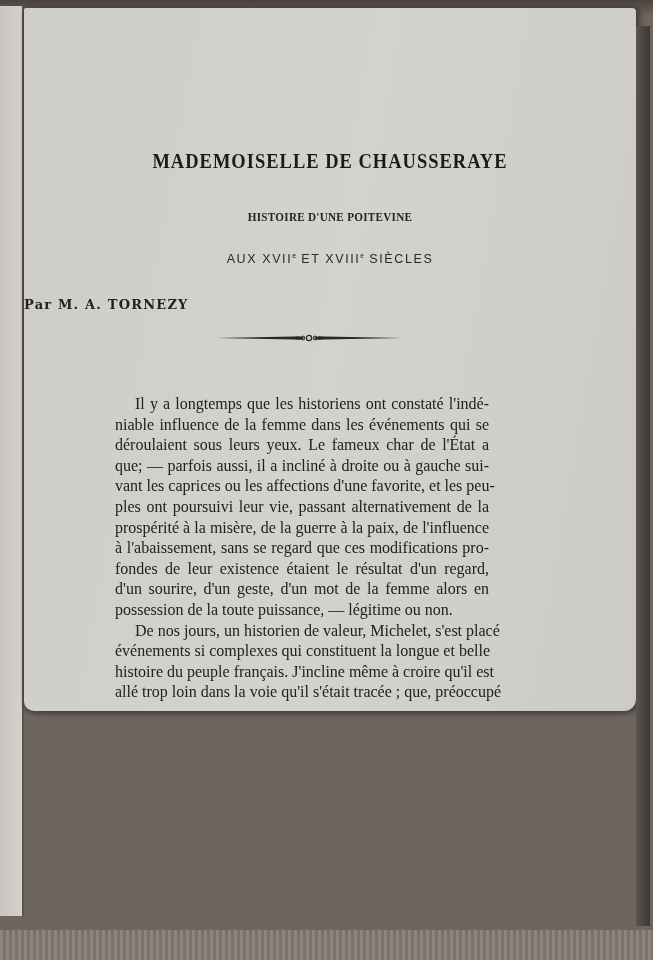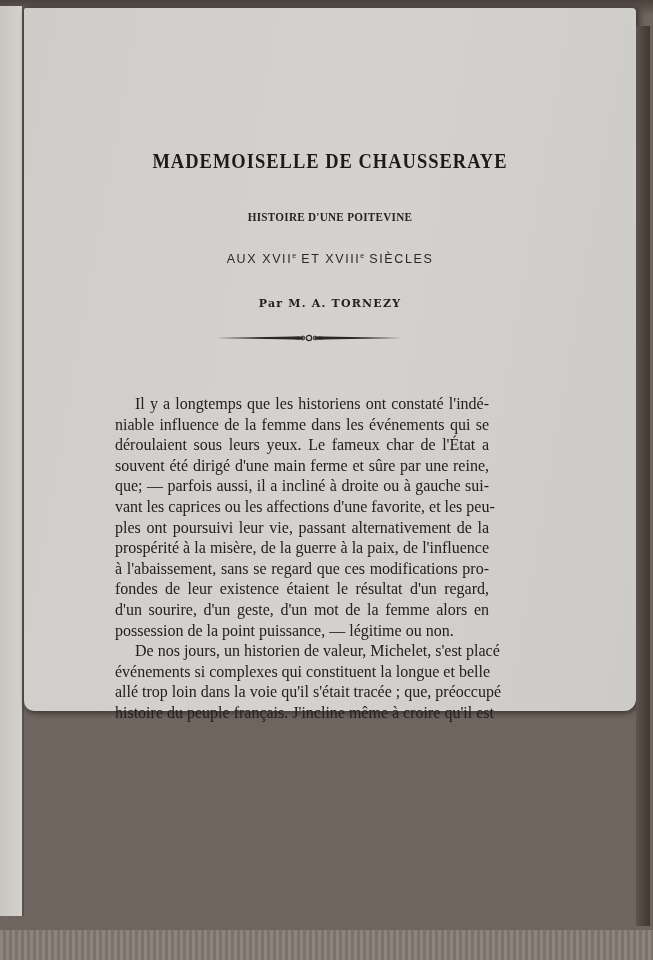--- a/index.html
+++ b/index.html
@@ -68,24 +68,24 @@
       letter-spacing: 1.6px;
       color: #2a2827;
     }
     .centuries sup {
       font-size: 7px;
       vertical-align: 5px;
       letter-spacing: 0;
     }
     .author {
       position: absolute; top: 289px; left: 0; width: 100%;
-      text-align: center;
+      text-align: left;
       font-family: "DejaVu Serif", serif;
       font-weight: bold;
-      font-size: 11px;
+      font-size: 13px;
       letter-spacing: 1.2px;
       color: #242221;
     }
     .ornament {
       position: absolute; top: 324px; left: 190px; width: 190px; height: 12px;
     }
     .body-text {
       position: absolute;
       left: 91px; top: 386px;
       width: 374px;
@@ -132,30 +132,29 @@
     <circle cx="101" cy="6" r="1.9" fill="none" stroke="#2a2726" stroke-width="1"></circle>
     <circle cx="84.5" cy="6" r="1.3" fill="#2a2726"></circle>
     <circle cx="105.5" cy="6" r="1.3" fill="#2a2726"></circle>
   </svg>
 
   <div class="body-text">
     <div class="paragraph">
       <span class="line indent">Il y a longtemps que les historiens ont constaté l'indé-</span>
       <span class="line">niable influence de la femme dans les événements qui se</span>
       <span class="line">déroulaient sous leurs yeux. Le fameux char de l'État a</span>
-      <span class="line">souvent été dirigé d'une main ferme et sûre par une reine,</span>
       <span class="line">que; — parfois aussi, il a incliné à droite ou à gauche sui-</span>
       <span class="line">vant les caprices ou les affections d'une favorite, et les peu-</span>
       <span class="line">ples ont poursuivi leur vie, passant alternativement de la</span>
       <span class="line">prospérité à la misère, de la guerre à la paix, de l'influence</span>
       <span class="line">à l'abaissement, sans se regard que ces modifications pro-</span>
       <span class="line">fondes de leur existence étaient le résultat d'un regard,</span>
       <span class="line">d'un sourire, d'un geste, d'un mot de la femme alors en</span>
-      <span class="line last">possession de la point puissance, — légitime ou non.</span>
+      <span class="line last">possession de la toute puissance, — légitime ou non.</span>
     </div>
     <div class="paragraph">
       <span class="line indent">De nos jours, un historien de valeur, Michelet, s'est placé</span>
       <span class="line">événements si complexes qui constituent la longue et belle</span>
+      <span class="line">histoire du peuple français. J'incline même à croire qu'il est</span>
       <span class="line">allé trop loin dans la voie qu'il s'était tracée ; que, préoccupé</span>
-      <span class="line">histoire du peuple français. J'incline même à croire qu'il est</span>
     </div>
   </div>
 </div>
 
 </body></html>

